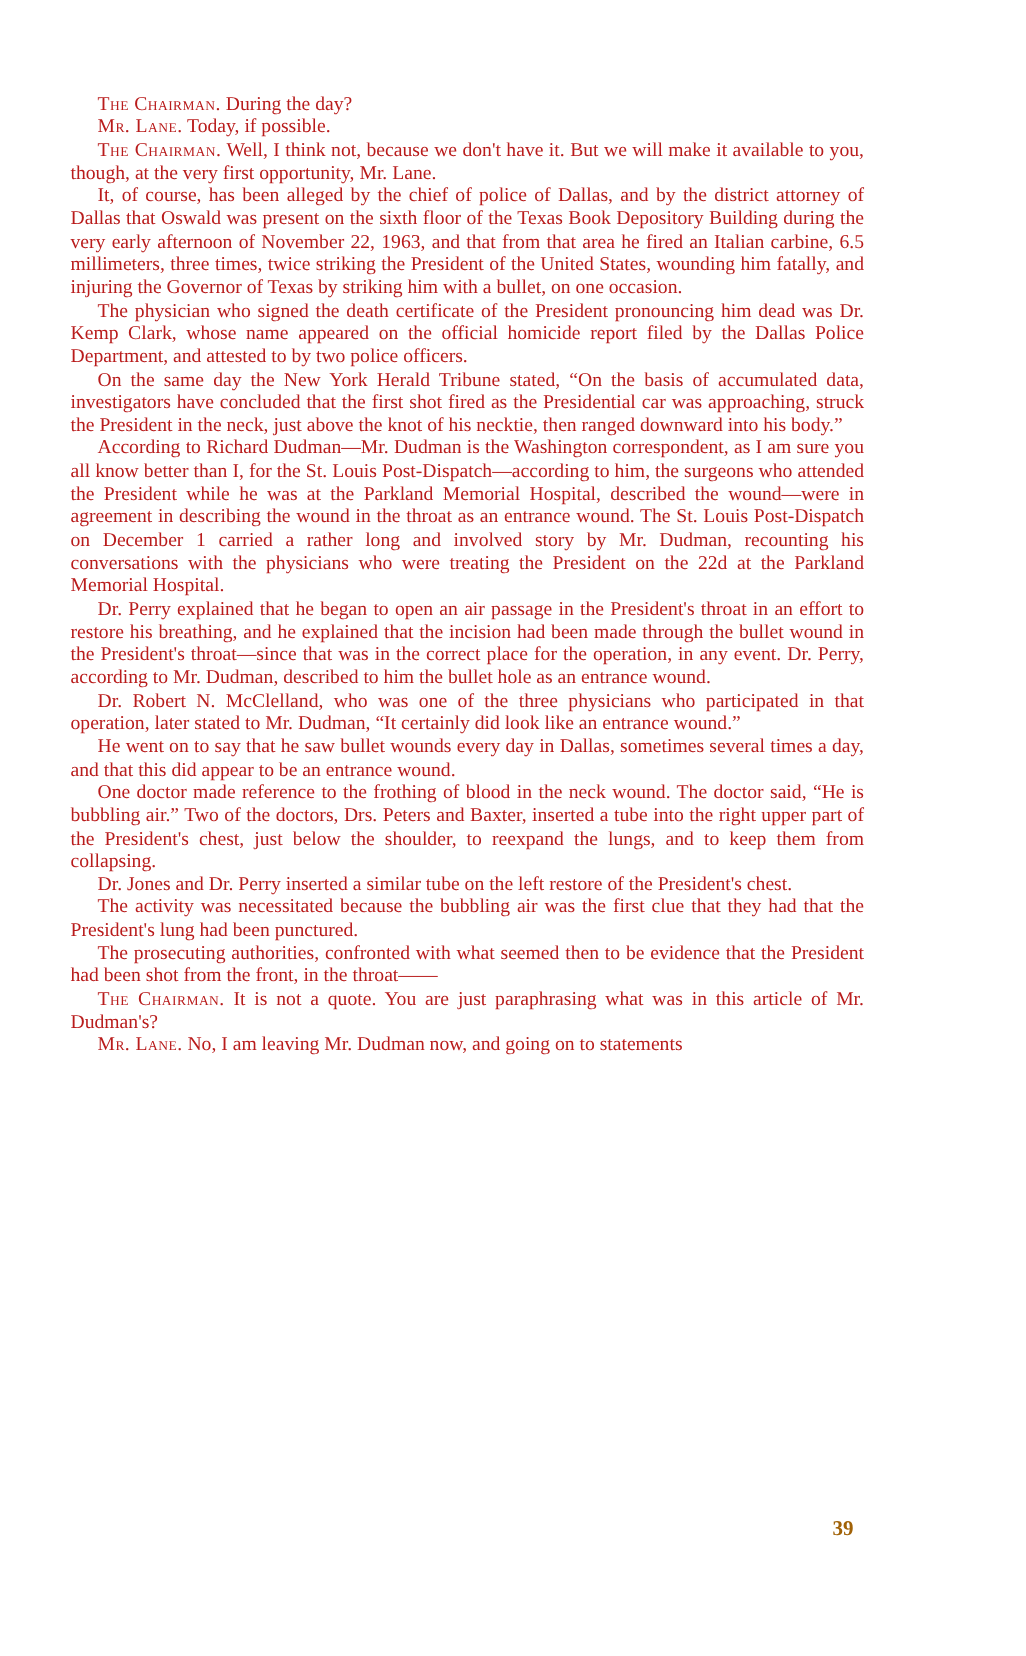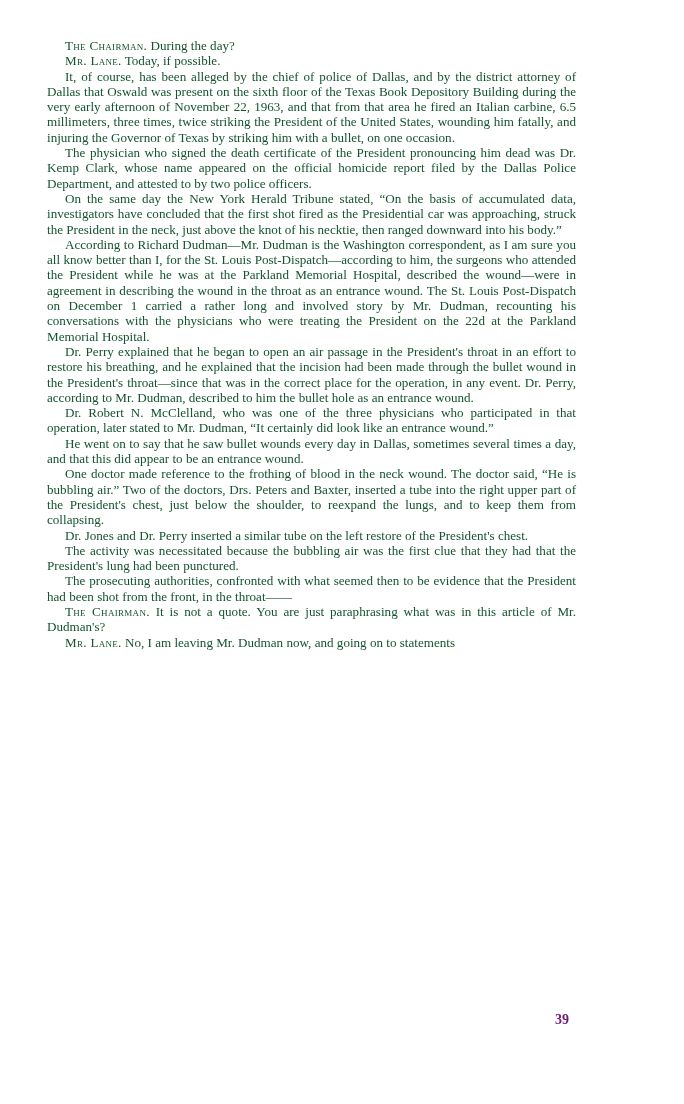--- a/index.html
+++ b/index.html
@@ -1,45 +1,46 @@
 <!DOCTYPE html>
 <html><head>
 <meta charset="utf-8">
 <style>
   html, body { margin: 0; padding: 0; background: #ffffff; }
   body { width: 684px; height: 1104px; position: relative; overflow: hidden; }
   .page {
     position: absolute;
     left: 47px;
-    top: 38px;
+    top: 61px;
     width: 529px;
     font-family: "Liberation Serif", "DejaVu Serif", serif;
     font-size: 13.1px;
     line-height: 15.3px;
-    color: #14532d;
+    color: #b91c1c;
     text-align: justify;
   }
   .para { margin: 0; text-indent: 18px; }
   .sc { font-variant: small-caps; letter-spacing: 0.3px; }
   .page-number {
     position: absolute;
     left: 555px;
     top: 1012px;
     font-family: "Liberation Serif", "DejaVu Serif", serif;
     font-weight: bold;
     font-size: 14px;
-    color: #701a75;
+    color: #a16207;
   }
 </style>
 </head>
 <body>
 
 <div class="page">
   <p class="para"><span class="sc">The Chairman.</span><span> During the day?</span></p>
   <p class="para"><span class="sc">Mr. Lane.</span><span> Today, if possible.</span></p>
+  <p class="para"><span class="sc">The Chairman.</span><span> Well, I think not, because we don't have it.  But we will make it available to you, though, at the very first opportunity, Mr. Lane.</span></p>
   <p class="para"><span class="sc"></span><span>It, of course, has been alleged by the chief of police of Dallas, and by the district attorney of Dallas that Oswald was present on the sixth floor of the Texas Book Depository Building during the very early afternoon of November 22, 1963, and that from that area he fired an Italian carbine, 6.5 millimeters, three times, twice striking the President of the United States, wounding him fatally, and injuring the Governor of Texas by striking him with a bullet, on one occasion.</span></p>
   <p class="para"><span class="sc"></span><span>The physician who signed the death certificate of the President pronouncing him dead was Dr. Kemp Clark, whose name appeared on the official homicide report filed by the Dallas Police Department, and attested to by two police officers.</span></p>
   <p class="para"><span class="sc"></span><span>On the same day the New York Herald Tribune stated, “On the basis of accumulated data, investigators have concluded that the first shot fired as the Presidential car was approaching, struck the President in the neck, just above the knot of his necktie, then ranged downward into his body.”</span></p>
   <p class="para"><span class="sc"></span><span>According to Richard Dudman—Mr. Dudman is the Washington correspondent, as I am sure you all know better than I, for the St. Louis Post-Dispatch—according to him, the surgeons who attended the President while he was at the Parkland Memorial Hospital, described the wound—were in agreement in describing the wound in the throat as an entrance wound.  The St. Louis Post-Dispatch on December 1 carried a rather long and involved story by Mr. Dudman, recounting his conversations with the physicians who were treating the President on the 22d at the Parkland Memorial Hospital.</span></p>
   <p class="para"><span class="sc"></span><span>Dr. Perry explained that he began to open an air passage in the President's throat in an effort to restore his breathing, and he explained that the incision had been made through the bullet wound in the President's throat—since that was in the correct place for the operation, in any event.  Dr. Perry, according to Mr. Dudman, described to him the bullet hole as an entrance wound.</span></p>
   <p class="para"><span class="sc"></span><span>Dr. Robert N. McClelland, who was one of the three physicians who participated in that operation, later stated to Mr. Dudman, “It certainly did look like an entrance wound.”</span></p>
   <p class="para"><span class="sc"></span><span>He went on to say that he saw bullet wounds every day in Dallas, sometimes several times a day, and that this did appear to be an entrance wound.</span></p>
   <p class="para"><span class="sc"></span><span>One doctor made reference to the frothing of blood in the neck wound.  The doctor said, “He is bubbling air.”  Two of the doctors, Drs. Peters and Baxter, inserted a tube into the right upper part of the President's chest, just below the shoulder, to reexpand the lungs, and to keep them from collapsing.</span></p>
   <p class="para"><span class="sc"></span><span>Dr. Jones and Dr. Perry inserted a similar tube on the left restore of the President's chest.</span></p>
   <p class="para"><span class="sc"></span><span>The activity was necessitated because the bubbling air was the first clue that they had that the President's lung had been punctured.</span></p>

